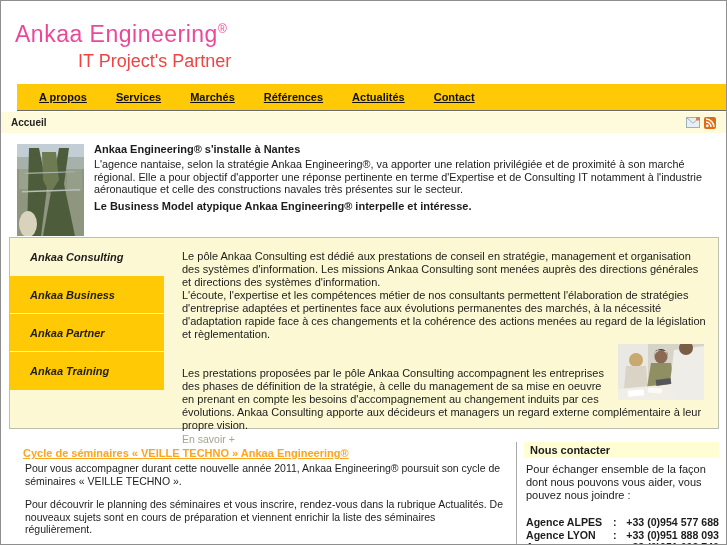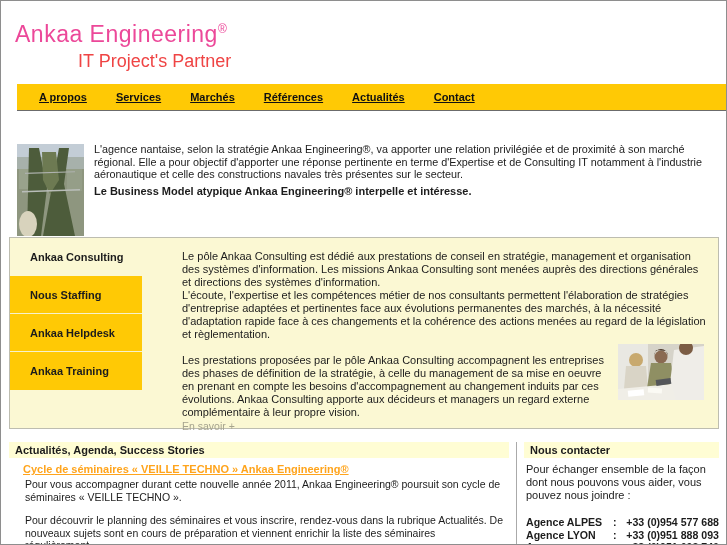--- a/index.html
+++ b/index.html
@@ -32,33 +32,33 @@
   .intro-photo{position:absolute;left:16px;top:143px;width:67px;height:92px;line-height:0;}
   .intro{position:absolute;left:93px;top:142px;width:622px;}
   .intro-title{font-weight:bold;font-size:11px;margin:0 0 3px 0;}
   .intro-body{margin:0;font-size:10.8px;line-height:12.5px;}
   .intro-highlight{font-weight:bold;font-size:11px;margin:4px 0 0 0;}
   
   .panel{
     position:absolute;left:8px;top:236px;width:710px;height:192px;box-sizing:border-box;
     background:#FBF8D3;border:1px solid #bdbdb0;
   }
-  .sidebar{position:absolute;left:0;top:0;width:132px;height:100%;}
+  .sidebar{position:absolute;left:0;top:0;width:154px;height:100%;font-style:italic;}
   .tab{
     height:38px;box-sizing:border-box;background:#FFC905;border-bottom:1px solid #f6f2cd;
     display:flex;align-items:center;padding-left:20px;font-size:11px;font-weight:bold;cursor:pointer;
   }
   .tab.active{background:transparent;border-bottom:1px solid transparent;}
   .tab:last-child{border-bottom:none;}
   .panel-content{
     position:absolute;left:158px;top:0;right:0;bottom:0;
     padding:12px 12px 1px 14px;font-size:11px;line-height:13px;
   }
   .panel-content p{margin:0;}
-  .panel-content .p3{margin-top:13px;}
+  .panel-content .p3{margin-top:26px;}
   .meeting-photo{float:right;width:86px;height:56px;margin:3px 2px 2px 10px;line-height:0;}
   .more-link{font-size:10.5px;color:#A6A48E;margin-top:1px;cursor:pointer;}
   
   .news{position:absolute;left:8px;top:441px;width:500px;}
   .contact{position:absolute;left:523px;top:441px;width:195px;}
   .vsep{position:absolute;left:515px;top:441px;width:1px;height:104px;background:#aaa;}
   .band{background:#FFFDD4;height:16px;line-height:16px;font-size:11px;font-weight:bold;padding-left:6px;}
   .news-link{margin:5px 0 0 14px;font-size:11px;font-weight:bold;color:#FFA41C;text-decoration:underline;cursor:pointer;}
   .news p{margin:3px 0 0 16px;font-size:10.5px;line-height:12.5px;width:478px;}
   .news p.second{margin-top:11px;}
@@ -80,51 +80,72 @@
 
   <div class="nav">
     <a>A propos</a>
     <a>Services</a>
     <a>Marchés</a>
     <a>Références</a>
     <a>Actualités</a>
     <a>Contact</a>
   </div>
 
+  <div class="crumbbar">
+    <span class="crumb">Accueil</span>
+    <span class="crumb-icons">
+      <a>
+        <svg width="14" height="11" viewBox="0 0 14 11">
+          <rect x="0.5" y="0.5" width="13" height="10" fill="#e8eef3" stroke="#9fb0bd"></rect>
+          <path d="M0.5,0.5 L7,6.2 L13.5,0.5" fill="none" stroke="#9fb0bd"></path>
+          <rect x="10" y="0" width="4" height="3.5" fill="#d9814e"></rect>
+        </svg>
+      </a>
+      <a>
+        <svg width="12" height="12" viewBox="0 0 12 12">
+          <rect width="12" height="12" rx="2" fill="#e06b14"></rect>
+          <circle cx="3.3" cy="8.8" r="1.4" fill="#fff"></circle>
+          <path d="M2,5.1 a5,5 0 0 1 5,5" stroke="#fff" stroke-width="1.5" fill="none"></path>
+          <path d="M2,2.1 a8,8 0 0 1 8,8" stroke="#fff" stroke-width="1.5" fill="none"></path>
+        </svg>
+      </a>
+    </span>
+  </div>
 
   <div class="intro-photo">
     <svg width="67" height="92" viewBox="0 0 67 92">
       <rect width="67" height="92" fill="#8e967f"></rect>
       <rect width="67" height="15" fill="#c3cdd6"></rect>
       <rect y="13" width="67" height="12" fill="#a7b1ab"></rect>
       <rect x="2" y="25" width="18" height="20" fill="#99a28c"></rect>
       <rect x="50" y="25" width="15" height="22" fill="#959e88"></rect>
       <polygon points="12,4 22,4 30,44 24,92 10,92" fill="#4d5c3b"></polygon>
       <polygon points="42,4 52,4 47,40 58,92 26,92" fill="#4d5c3b"></polygon>
       <polygon points="25,8 39,8 42,36 33,50 26,36" fill="#6d7a52"></polygon>
       <ellipse cx="11" cy="80" rx="9" ry="13" fill="#d8d3bd"></ellipse>
       <rect x="5" y="46" width="58" height="1.6" fill="#b9bdb9" transform="rotate(-2 34 47)"></rect>
       <rect x="8" y="28" width="50" height="1.2" fill="#aeb2ae" transform="rotate(-2 33 29)"></rect>
     </svg>
   </div>
   <div class="intro">
+    <p class="intro-title">Ankaa Engineering® s'installe à Nantes</p>
     <p class="intro-body">L'agence nantaise, selon la stratégie Ankaa Engineering®, va apporter une relation privilégiée et de proximité à son marché régional. Elle a pour objectif d'apporter une réponse pertinente en terme d'Expertise et de Consulting IT notamment à l'industrie aéronautique et celle des constructions navales très présentes sur le secteur.</p>
     <p class="intro-highlight">Le Business Model atypique Ankaa Engineering® interpelle et intéresse.</p>
   </div>
 
   <div class="panel">
     <div class="sidebar">
       <div class="tab active">
           <span>Ankaa Consulting</span>
         </div>
       <div class="tab">
-          <span>Nous Staffing</span>
+          <span>Ankaa Business</span>
         </div>
       <div class="tab">
-          <span>Ankaa Helpdesk</span>
+          <span>Ankaa Partner</span>
         </div>
       <div class="tab">
           <span>Ankaa Training</span>
         </div>
     </div>
     <div class="panel-content">
       <p>Le pôle Ankaa Consulting est dédié aux prestations de conseil en stratégie, management et organisation des systèmes d'information. Les missions Ankaa Consulting sont menées auprès des directions générales et directions des systèmes d'information.</p>
       <p>L'écoute, l'expertise et les compétences métier de nos consultants permettent l'élaboration de stratégies d'entreprise adaptées et pertinentes face aux évolutions permanentes des marchés, à la nécessité d'adaptation rapide face à ces changements et la cohérence des actions menées au regard de la législation et règlementation.</p>
       <div class="meeting-photo">
         <svg width="86" height="56" viewBox="0 0 86 56">
@@ -142,21 +163,20 @@
           <rect x="30" y="44" width="14" height="5" fill="#fbfaf4" transform="rotate(4 37 46)"></rect>
           <rect x="38" y="35" width="15" height="6" fill="#54565a" transform="rotate(-8 45 38)"></rect>
         </svg>
       </div>
       <p class="p3">Les prestations proposées par le pôle Ankaa Consulting accompagnent les entreprises des phases de définition de la stratégie, à celle du management de sa mise en oeuvre en prenant en compte les besoins d'accompagnement au changement induits par ces évolutions. Ankaa Consulting apporte aux décideurs et managers un regard externe complémentaire à leur propre vision.</p>
       <div class="more-link">En savoir +</div>
     </div>
   </div>
 
   <div class="news">
-    <div class="band">Actualités, Agenda, Success Stories</div>
     <div class="news-link">Cycle de séminaires « VEILLE TECHNO » Ankaa Engineering®</div>
     <p>Pour vous accompagner durant cette nouvelle année 2011, Ankaa Engineering® poursuit son cycle de séminaires « VEILLE TECHNO ».</p>
     <p class="second">Pour découvrir le planning des séminaires et vous inscrire, rendez-vous dans la rubrique Actualités. De nouveaux sujets sont en cours de préparation et viennent enrichir la liste des séminaires régulièrement.</p>
 
   </div>
 
   <div class="vsep"></div>
 
   <div class="contact">
     <div class="band">Nous contacter</div>

